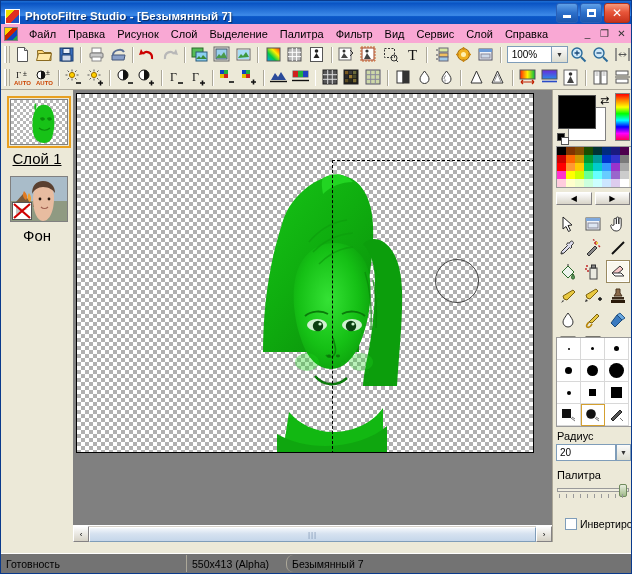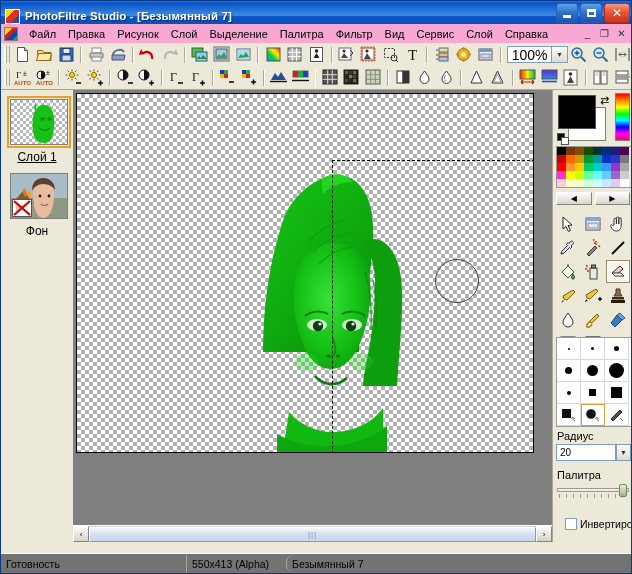--- a/index.html
+++ b/index.html
@@ -50,35 +50,35 @@
   .toolbar{position:absolute;left:0;width:632px;height:23px;background:#ece9d8;
      display:flex;align-items:center;}
   .toolbar.t1{top:42px;}
   .toolbar.t2{top:65px;border-bottom:1px solid #aca899;}
   .grip{width:4px;height:17px;margin:0 2px 0 3px;
      background:linear-gradient(to right,#ffffff 0 1px,#aca899 1px 2px,transparent 2px);
      border-left:1px solid #fff;border-right:1px solid #aca899;}
   .tbtn{width:21px;height:20px;margin:0 1px;display:flex;align-items:center;justify-content:center;
      position:relative;}
   .sep{width:1px;height:16px;background:#aca899;margin:0 3px;border-right:1px solid #fff;}
-  .zoombox{width:48px;height:17px;border:1px solid #7f9db9;background:#fff;font-size:14px;
+  .zoombox{width:48px;height:17px;border:1px solid #7f9db9;background:#fff;font-size:10px;
      display:flex;align-items:center;padding-left:4px;box-sizing:border-box;color:#000;margin-left:2px;}
   .zoomdrop{width:16px;height:17px;border:1px solid #7f9db9;border-left:0;
      background:linear-gradient(to bottom,#fbfbfb,#dcdcd0);display:flex;align-items:center;justify-content:center;
      font-size:7px;color:#333;box-sizing:border-box;}
 
   
   .layers{position:absolute;left:0;top:89px;width:72px;height:452px;background:#ece9d8;
      border-right:1px solid #aca899;}
   .layer{margin:6px auto 0;width:60px;text-align:center;}
   .thumb{width:58px;height:46px;border:1px solid #808080;box-sizing:border-box;position:relative;
      background:#fff;overflow:hidden;}
   .layer.active .thumbbox{border:2px solid #e8a020;padding:1px;display:inline-block;background:#ece9d8;}
   .layer .thumbbox{display:inline-block;border:2px solid transparent;padding:1px;}
-  .lname{font-size:12px;color:#000;margin-top:2px;}
+  .lname{font-size:15px;color:#000;margin-top:2px;}
   .lname.act{text-decoration:underline;font-weight:normal;}
 
   .checker{background-image:
       linear-gradient(45deg,#b0b0b0 25%,transparent 25%,transparent 75%,#b0b0b0 75%),
       linear-gradient(45deg,#b0b0b0 25%,transparent 25%,transparent 75%,#b0b0b0 75%);
     background-size:8px 8px;background-position:0 0,4px 4px;background-color:#ffffff;}
   .checker-sm{background-image:
       linear-gradient(45deg,#b8b8b8 25%,transparent 25%,transparent 75%,#b8b8b8 75%),
       linear-gradient(45deg,#b8b8b8 25%,transparent 25%,transparent 75%,#b8b8b8 75%);
     background-size:6px 6px;background-position:0 0,3px 3px;background-color:#fff;}

